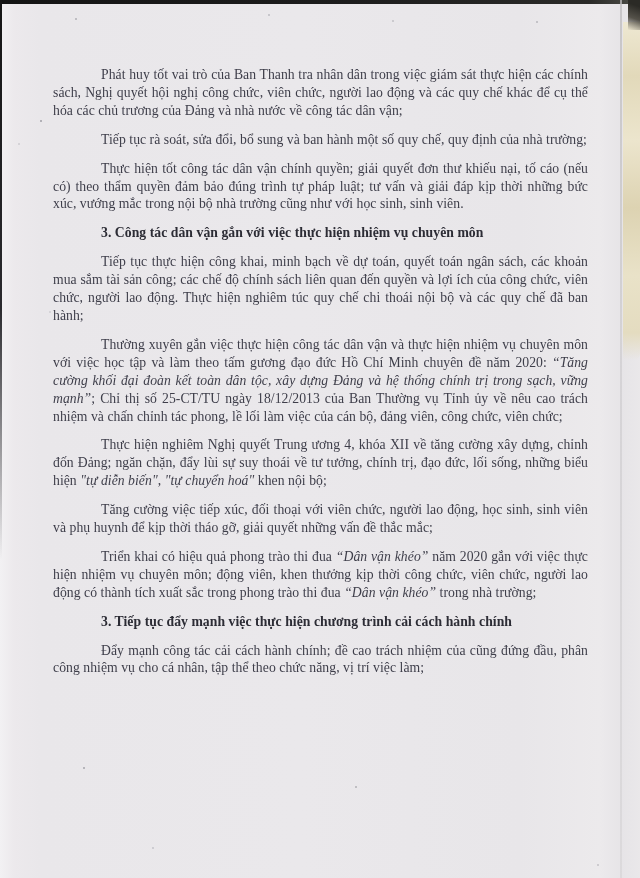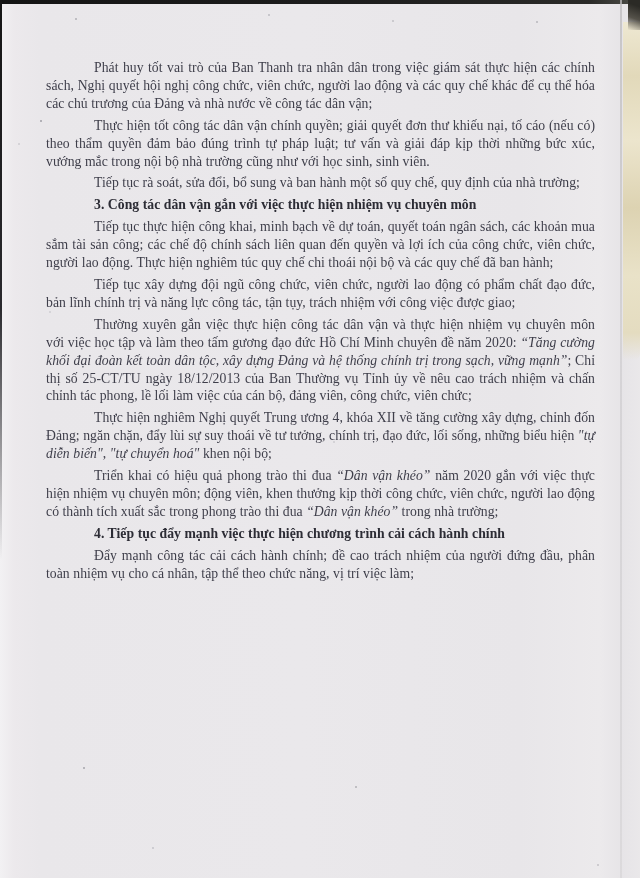--- a/index.html
+++ b/index.html
@@ -58,41 +58,41 @@
     border-radius:50%;
   }
   
   .textblock {
     position:absolute; top:55px; left:42px; width:557px;
     font-size:13.7px; line-height:17.9px;
     color:var(--ink,#3e3e4a);
     text-align:justify;
     letter-spacing:.05px;
   }
-  .para { margin:4px; text-indent:48px; }
+  .para { margin:11px; text-indent:48px; }
   .para.heading { font-weight:bold; color:var(--ink-heading,#2c2c35);font-family:Liberation Serif, serif; }
   .seg-i { font-style:italic; }
   .seg-b { font-weight:bold; }
 </style>
 </head>
 <body>
 
 <div class="page">
   <div class="edge-top"></div>
   <div class="edge-left"></div>
   <div class="paper-edge-line"></div>
   <div class="tape"></div>
   <div class="corner-tr"></div>
   <div class="specks"></div>
   <div class="textblock">
       <p class="para"><span class="seg-n">Phát huy tốt vai trò của Ban Thanh tra nhân dân trong việc giám sát thực hiện các chính sách, Nghị quyết hội nghị công chức, viên chức, người lao động và các quy chế khác để cụ thể hóa các chủ trương của Đảng và nhà nước về công tác dân vận;</span></p>
+      <p class="para"><span class="seg-n">Tiếp tục rà soát, sửa đổi, bổ sung và ban hành một số quy chế, quy định của nhà trường;</span></p>
       <p class="para"><span class="seg-n">Thực hiện tốt công tác dân vận chính quyền; giải quyết đơn thư khiếu nại, tố cáo (nếu có) theo thẩm quyền đảm bảo đúng trình tự pháp luật; tư vấn và giải đáp kịp thời những bức xúc, vướng mắc trong nội bộ nhà trường cũng như với học sinh, sinh viên.</span></p>
-      <p class="para"><span class="seg-n">Tiếp tục rà soát, sửa đổi, bổ sung và ban hành một số quy chế, quy định của nhà trường;</span></p>
       <p class="para heading"><span class="seg-b">3. Công tác dân vận gắn với việc thực hiện nhiệm vụ chuyên môn</span></p>
       <p class="para"><span class="seg-n">Tiếp tục thực hiện công khai, minh bạch về dự toán, quyết toán ngân sách, các khoản mua sắm tài sản công; các chế độ chính sách liên quan đến quyền và lợi ích của công chức, viên chức, người lao động. Thực hiện nghiêm túc quy chế chi thoái nội bộ và các quy chế đã ban hành;</span></p>
-      <p class="para"><span class="seg-n">Tiếp tục xây dựng đội ngũ công chức, viên chức, người lao động có phẩm chất đạo đức, bản lĩnh chính trị và năng lực công tác, tận tụy, trách nhiệm với công việc được giao;</span></p>
       <p class="para"><span class="seg-n">Thường xuyên gắn việc thực hiện công tác dân vận và thực hiện nhiệm vụ chuyên môn với việc học tập và làm theo tấm gương đạo đức Hồ Chí Minh chuyên đề năm 2020: </span><span class="seg-i">“Tăng cường khối đại đoàn kết toàn dân tộc, xây dựng Đảng và hệ thống chính trị trong sạch, vững mạnh”</span><span class="seg-n">; Chỉ thị số 25-CT/TU ngày 18/12/2013 của Ban Thường vụ Tỉnh ủy về nêu cao trách nhiệm và chấn chỉnh tác phong, lề lối làm việc của cán bộ, đảng viên, công chức, viên chức;</span></p>
       <p class="para"><span class="seg-n">Thực hiện nghiêm Nghị quyết Trung ương 4, khóa XII về tăng cường xây dựng, chỉnh đốn Đảng; ngăn chặn, đẩy lùi sự suy thoái về tư tưởng, chính trị, đạo đức, lối sống, những biểu hiện </span><span class="seg-i">"tự diễn biến"</span><span class="seg-n">, </span><span class="seg-i">"tự chuyển hoá"</span><span class="seg-n"> khen nội bộ;</span></p>
+      <p class="para"><span class="seg-n">Tăng cường việc tiếp xúc, đối thoại với viên chức, người lao động, học sinh, sinh viên và phụ huynh để kịp thời tháo gỡ, giải quyết những vấn đề thắc mắc;</span></p>
       <p class="para"><span class="seg-n">Triển khai có hiệu quả phong trào thi đua </span><span class="seg-i">“Dân vận khéo”</span><span class="seg-n"> năm 2020 gắn với việc thực hiện nhiệm vụ chuyên môn; động viên, khen thưởng kịp thời công chức, viên chức, người lao động có thành tích xuất sắc trong phong trào thi đua </span><span class="seg-i">“Dân vận khéo”</span><span class="seg-n"> trong nhà trường;</span></p>
-      <p class="para heading"><span class="seg-b">4. Tiếp tục đẩy mạnh việc thực hiện chương trình cải cách hành chính</span></p>
-      <p class="para"><span class="seg-n">Đẩy mạnh công tác cải cách hành chính; đề cao trách nhiệm của người đứng đầu, phân toàn nhiệm vụ cho cá nhân, tập thể theo chức năng, vị trí việc làm;</span></p>
+      <p class="para heading"><span class="seg-b">3. Tiếp tục đẩy mạnh việc thực hiện chương trình cải cách hành chính</span></p>
+      <p class="para"><span class="seg-n">Đẩy mạnh công tác cải cách hành chính; đề cao trách nhiệm của cũng đứng đầu, phân công nhiệm vụ cho cá nhân, tập thể theo chức năng, vị trí việc làm;</span></p>
     </div>
 </div>
 
 </body></html>

